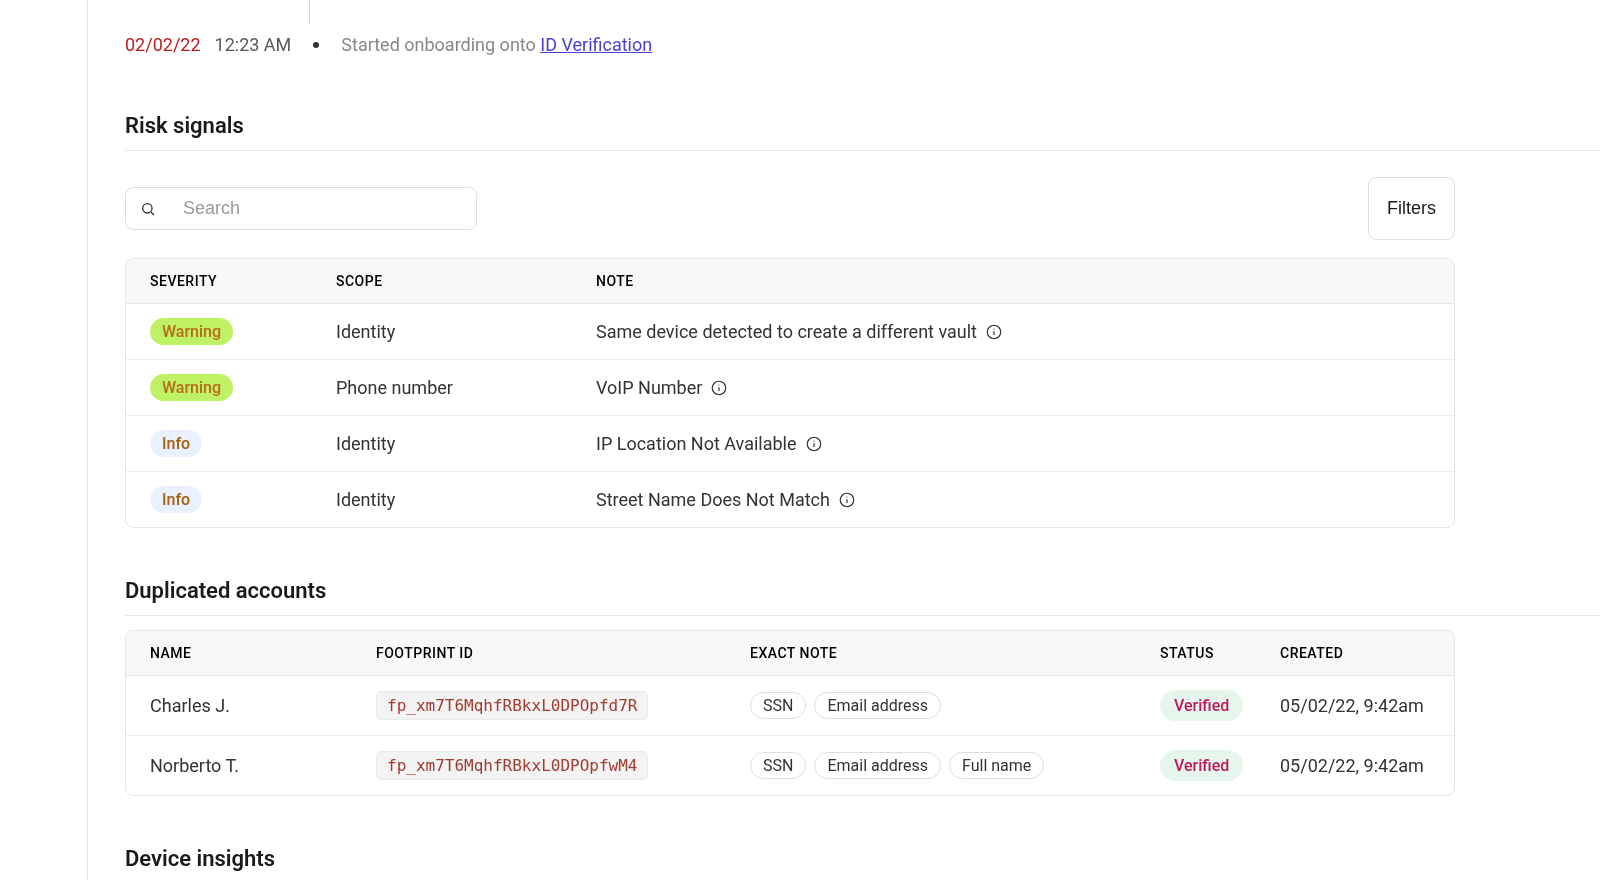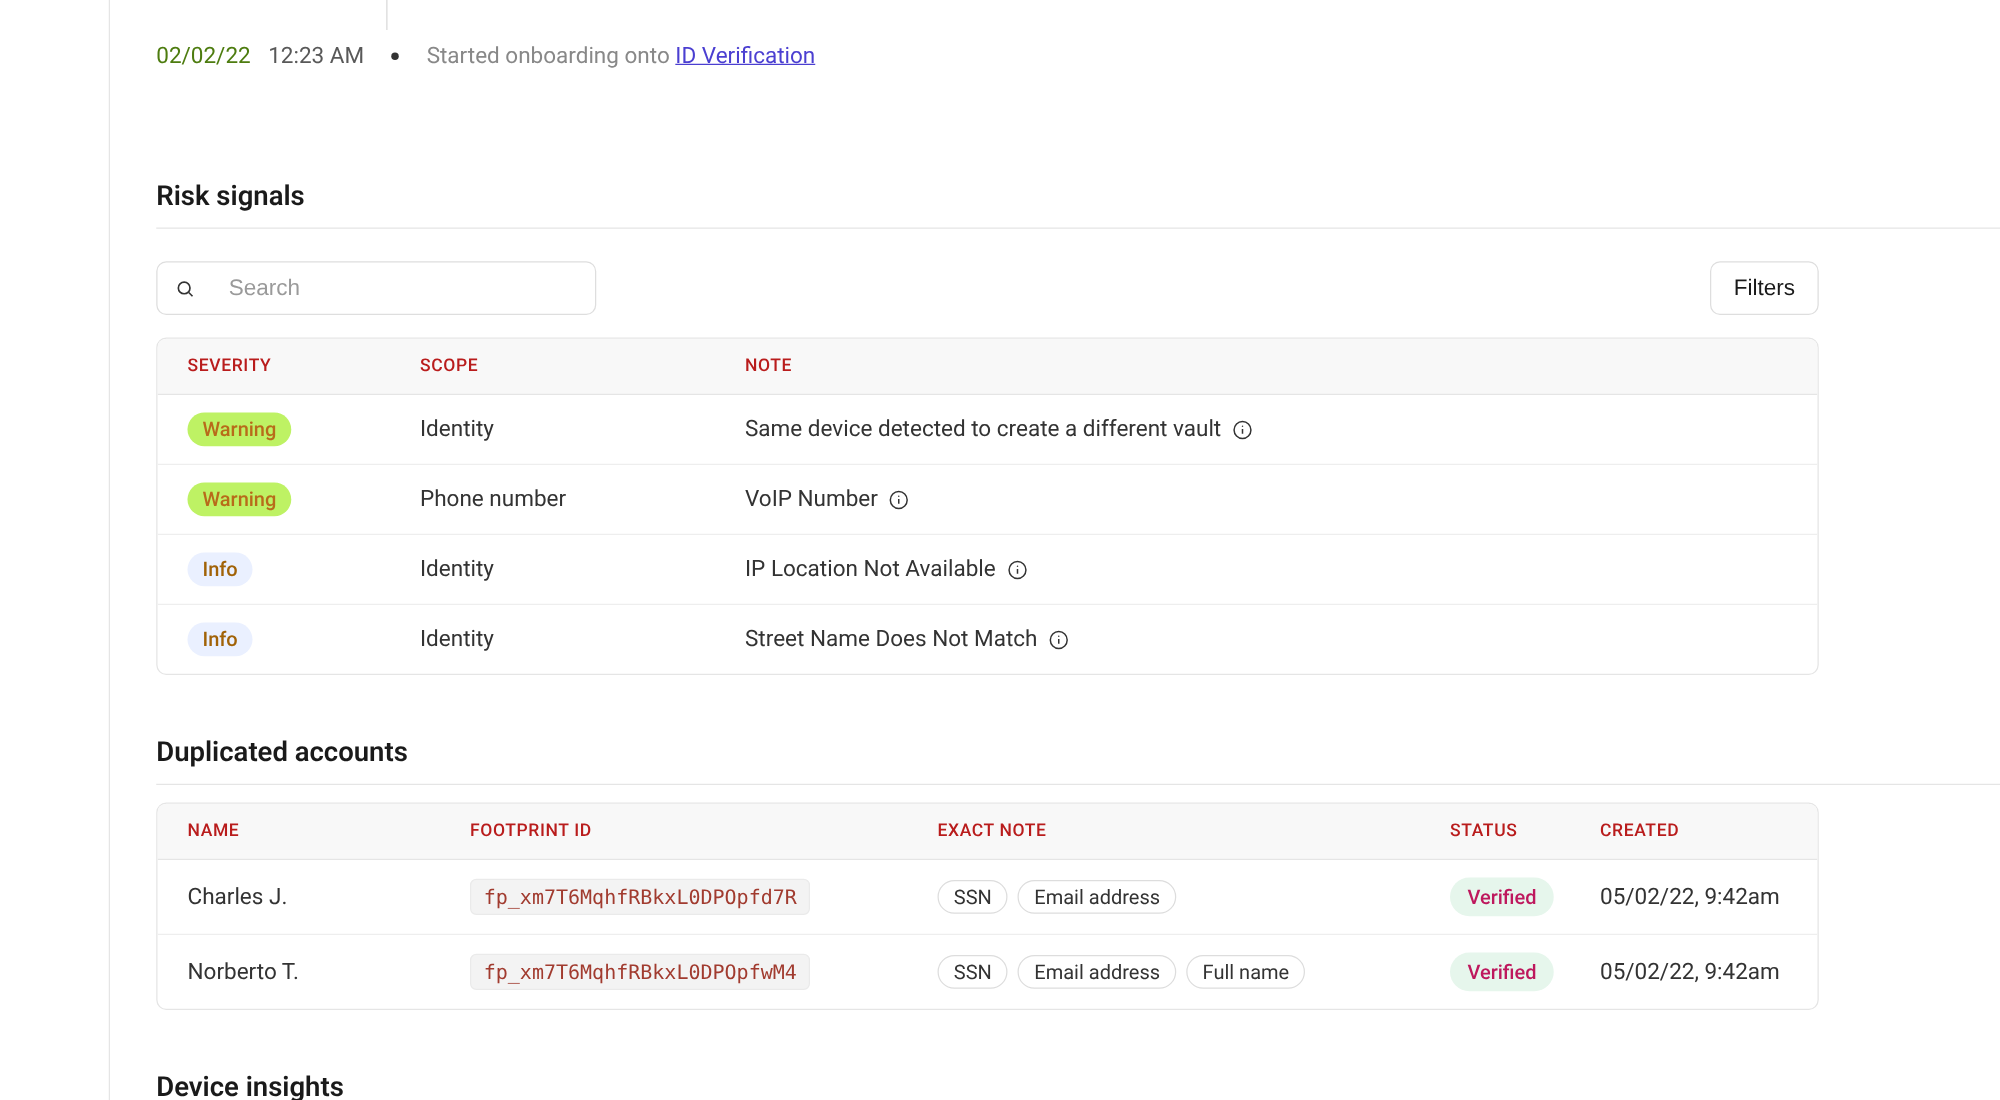--- a/index.html
+++ b/index.html
@@ -37,32 +37,32 @@
     position: relative;
   }
   .timeline-vert {
     position: absolute;
     left: 184px;
     top: -34px;
     width: 1px;
     height: 24px;
     background: #d9d9d9;
   }
-  .timeline-date { color: #4d7c0f; }
+  .timeline-date { color: #b91c1c; }
   .timeline-time { color: #595959; }
   .timeline-dot {
     width: 6px; height: 6px; border-radius: 50%; background: #333; margin: 0 8px;
   }
   .timeline-text { color: #888; }
   .link { color: #4b3fd1; }
   .section-title {
     font-size: 22px;
     font-weight: 600;
     color: #1a1a1a;
-    margin-top: 90px;
+    margin-top: 58px;
     margin-bottom: 12px;
   }
   .section-divider {
     height: 1px;
     background: #e5e5e5;
     margin-bottom: 26px;
     margin-right: 0;
   }
   .toolbar {
     display: flex;
@@ -90,40 +90,40 @@
   }
   .search-wrap input::placeholder { color: #9a9a9a; }
   .search-icon {
     width: 16px; height: 16px; stroke: #333; stroke-width: 2; fill: none;
   }
   .spacer { flex: 1; }
   .filters-btn {
     border: 1px solid #dedede;
     background: #fff;
     border-radius: 8px;
-    padding: 10px 18px;
+    padding: 20px 18px;
     font-size: 18px;
     font-weight: 500;
     cursor: pointer;
     color: #1a1a1a;
   }
   .table {
     border: 1px solid #e5e5e5;
     border-radius: 8px;
     overflow: hidden;
     margin-right: 145px;
     background: #fff;
   }
   .thead {
     background: #f8f8f8;
     display: flex;
     padding: 14px 24px;
     font-size: 14px;
     letter-spacing: 0.5px;
-    color: #b91c1c;
+    color: #000000;
     font-weight: 500;
     border-bottom: 1px solid #e5e5e5;
   }
   .trow {
     display: flex;
     align-items: center;
     padding: 14px 24px;
     border-bottom: 1px solid #eee;
     font-size: 18px;
     color: #333;

